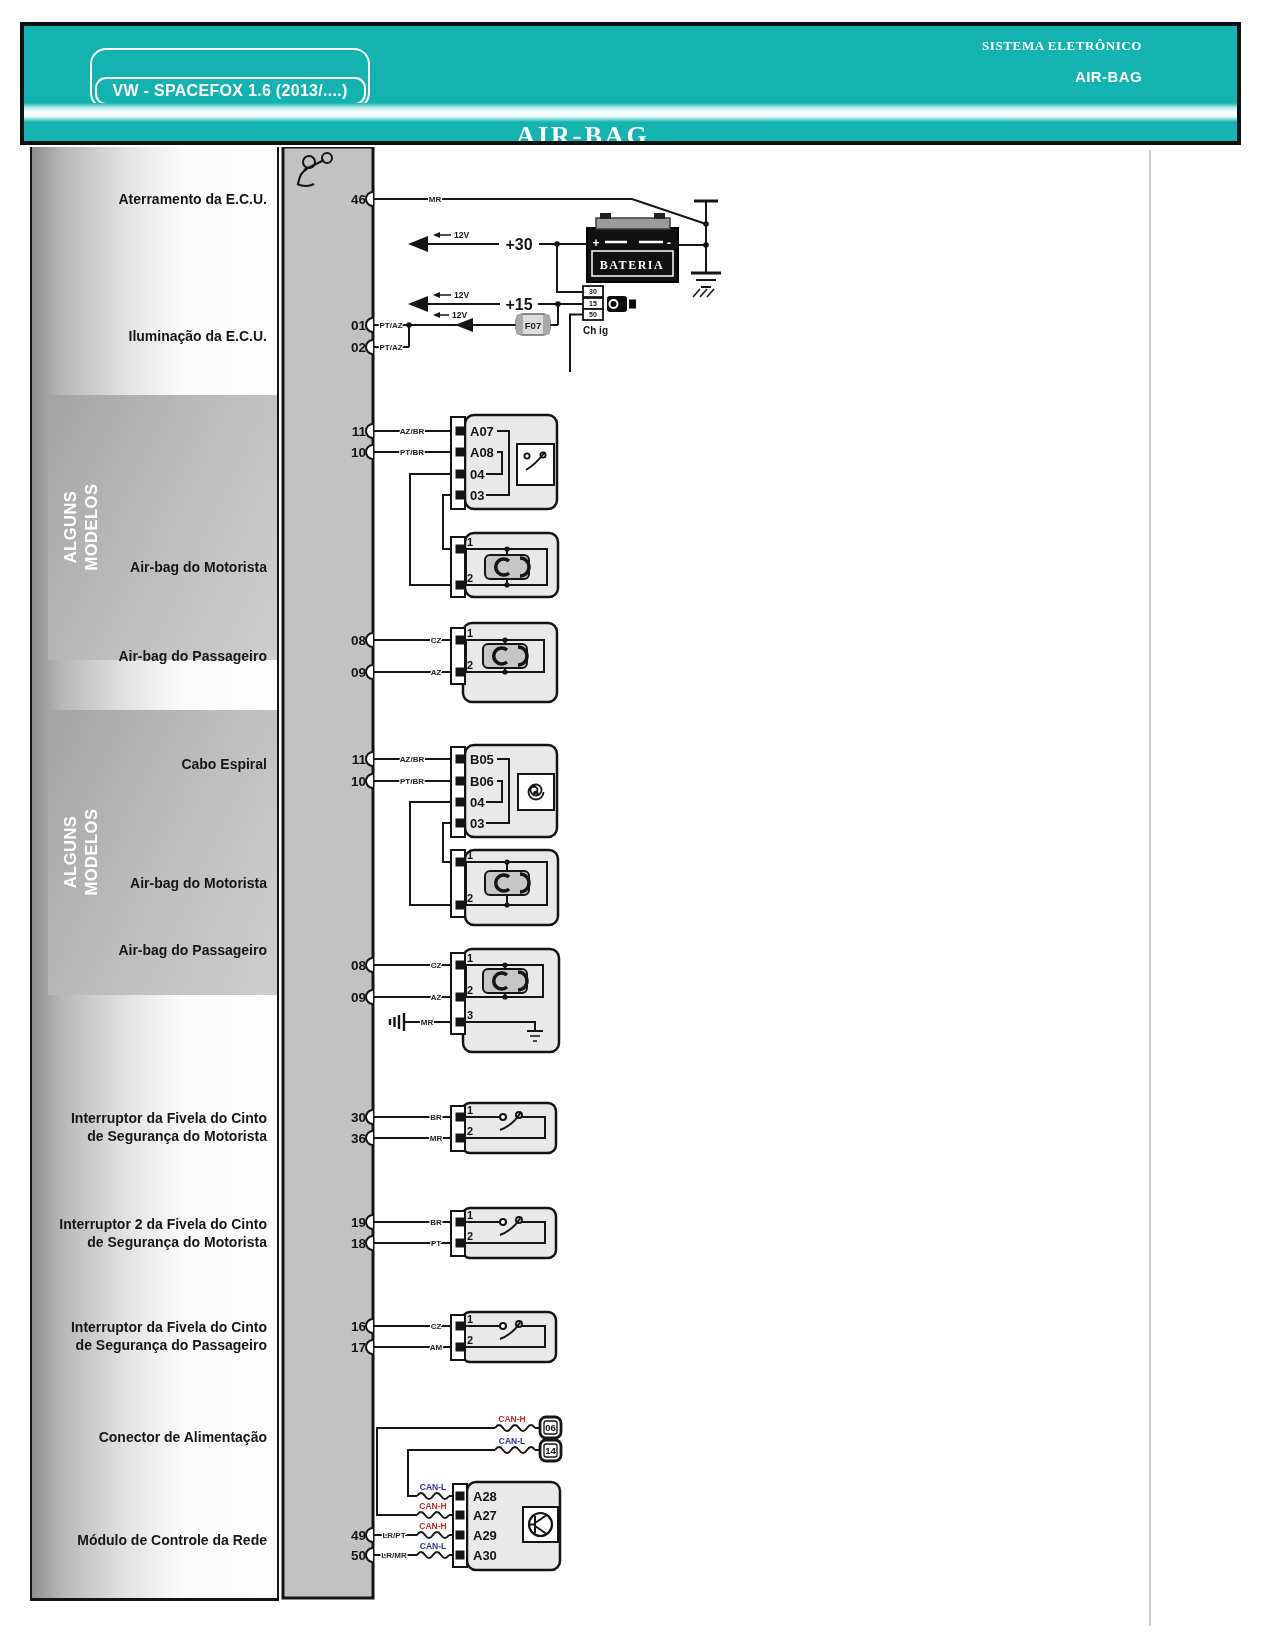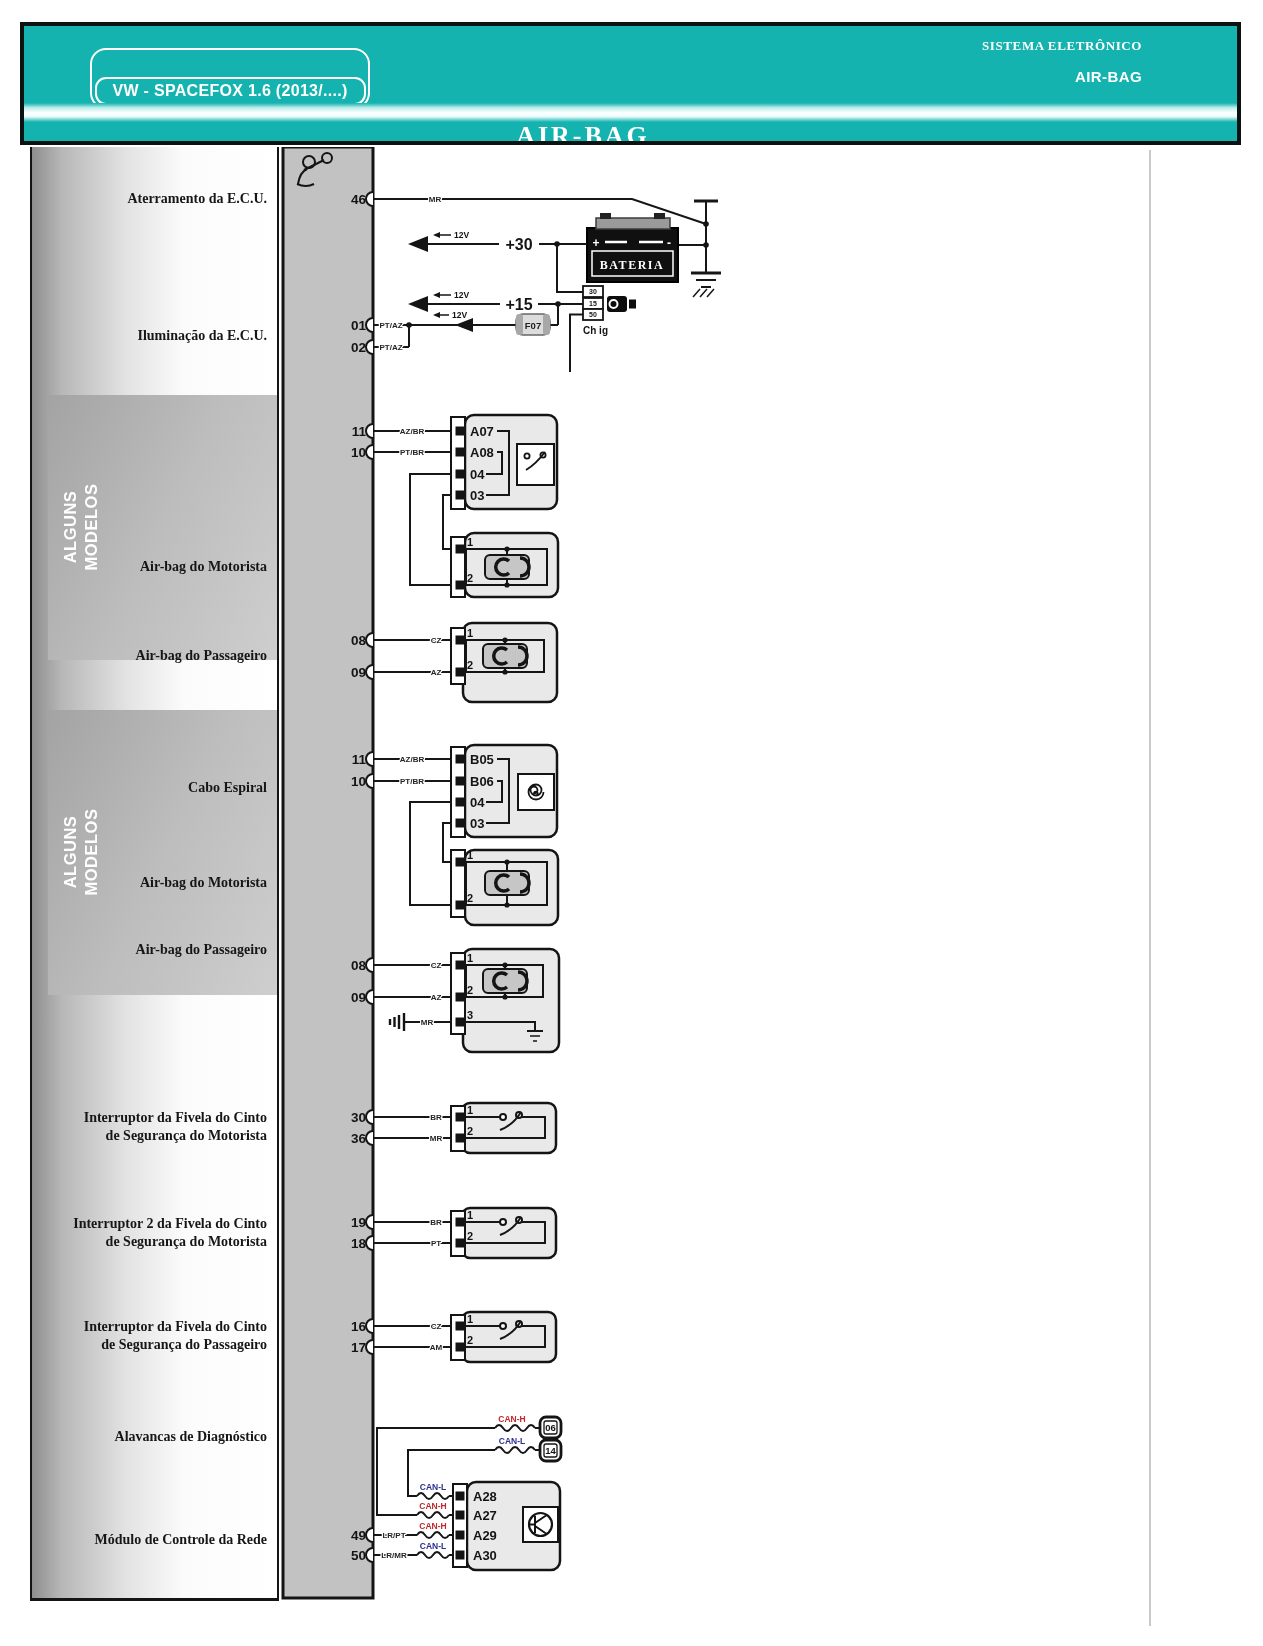--- a/index.html
+++ b/index.html
@@ -22,21 +22,21 @@
     font-family:"Liberation Serif",serif;font-weight:bold;font-size:26px;line-height:1;letter-spacing:3px;}
 
   
   .sidebar{position:absolute;left:30px;top:147px;width:245px;height:1451px;
     background:linear-gradient(90deg,#8e8e8e 0%,#b7b7b7 12%,#e2e2e2 38%,#fbfbfb 62%,#ffffff 100%);
     border-left:2px solid #141414;border-right:2px solid #141414;border-bottom:3px solid #141414;}
   .panel{position:absolute;left:16px;right:0;background:linear-gradient(115deg,#a3a3a3 0%,#bdbdbd 50%,#cecece 100%);}
   .p1{top:248px;height:265px;}
   .p2{top:563px;height:285px;}
   .slabel{position:absolute;right:10px;text-align:right;font-weight:bold;font-size:14px;
-    line-height:18px;color:#161616;white-space:nowrap;font-family:Liberation Serif, serif;}
+    line-height:18px;color:#161616;white-space:nowrap;}
   .slabel span{display:block;}
   .alguns{position:absolute;left:-10px;width:120px;height:44px;transform:rotate(-90deg);
     text-align:center;color:#fff;font-weight:bold;font-size:16.5px;line-height:21px;letter-spacing:.5px;}
 
   
   .diagram{position:absolute;left:278px;top:147px;width:985px;height:1481px;}
   .w{stroke:#161616;stroke-width:2;fill:none;}
   .w3{stroke-width:3;}
   .thin{stroke-width:1.5;}
   .housing{fill:#e9e9e9;stroke:#141414;stroke-width:2.5;}
@@ -95,21 +95,21 @@
       </div>
     <div class="slabel" style="top:180px">
         <span>Iluminação da E.C.U.</span>
       </div>
     <div class="slabel" style="top:411px">
         <span>Air-bag do Motorista</span>
       </div>
     <div class="slabel" style="top:500px">
         <span>Air-bag do Passageiro</span>
       </div>
-    <div class="slabel" style="top:632px">
+    <div class="slabel" style="top:608px">
         <span>Cabo Espiral</span>
       </div>
     <div class="slabel" style="top:727px">
         <span>Air-bag do Motorista</span>
       </div>
     <div class="slabel" style="top:794px">
         <span>Air-bag do Passageiro</span>
       </div>
     <div class="slabel" style="top:962px">
       <span>Interruptor da Fivela do Cinto</span>
@@ -117,21 +117,21 @@
     </div>
     <div class="slabel" style="top:1068px">
       <span>Interruptor 2 da Fivela do Cinto</span>
       <span>de Segurança do Motorista</span>
     </div>
     <div class="slabel" style="top:1171px">
       <span>Interruptor da Fivela do Cinto</span>
       <span>de Segurança do Passageiro</span>
     </div>
     <div class="slabel" style="top:1281px">
-        <span>Alavancas de Diagnóstico</span>
+        <span>Conector de Alimentação</span>
       </div>
     <div class="slabel" style="top:1384px">
         <span>Módulo de Controle da Rede</span>
       </div>
   </div>
 
   <svg class="diagram" viewBox="278 147 985 1481">
     <defs>
       <path id="notch" class="notch" d="M0,-7 a7,7 0 0 0 0,14"></path>
       <rect id="psq" x="-4.5" y="-4.5" width="9" height="9" fill="#141414"></rect>

